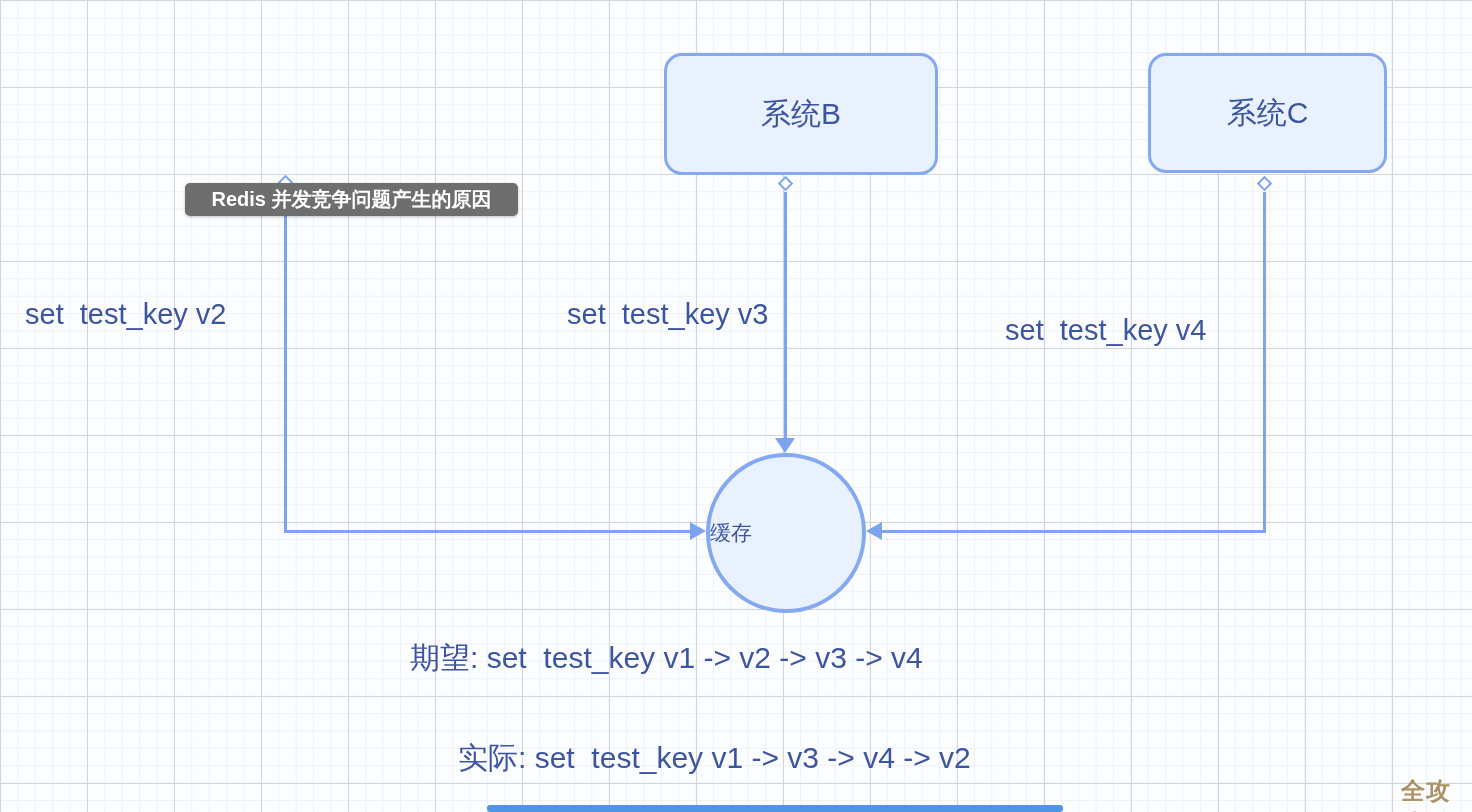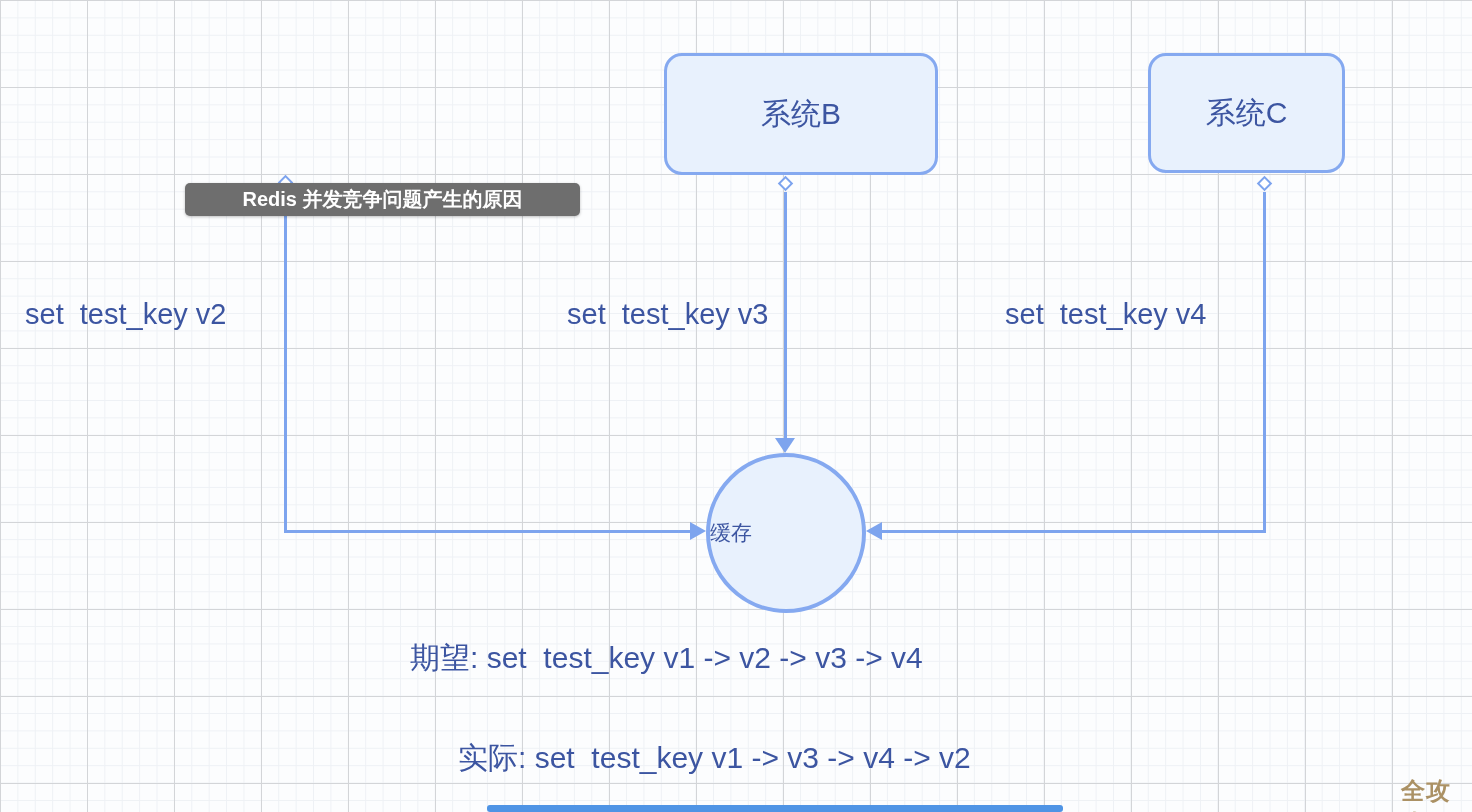--- a/index.html
+++ b/index.html
@@ -59,21 +59,21 @@
   }
 
   .arrowhead { position: absolute; width: 0; height: 0; z-index: 2; }
   .arrow-down  { border-left: 10px solid transparent; border-right: 10px solid transparent; border-top: 15px solid #7da4ee; }
   .arrow-right { border-top: 9px solid transparent; border-bottom: 9px solid transparent; border-left: 16px solid #7da4ee; }
   .arrow-left  { border-top: 9px solid transparent; border-bottom: 9px solid transparent; border-right: 16px solid #7da4ee; }
 
   .tooltip {
     position: absolute;
     left: 185px; top: 183px;
-    width: 395px; height: 33px;
+    width: 333px; height: 33px;
     background: #6e6e6e;
     border-radius: 5px;
     box-shadow: 0 1px 3px rgba(0,0,0,0.25);
     color: #ffffff;
     font-size: 20px;
     font-weight: bold;
     display: flex;
     align-items: center;
     justify-content: center;
     white-space: pre;
@@ -117,21 +117,21 @@
   }
 </style>
 </head>
 <body>
 
 <div class="canvas">
 
   <div class="sysbox" style="left:664px; top:53px; width:274px; height:122px;">
     <span>系统B</span>
   </div>
-  <div class="sysbox" style="left:1148px; top:53px; width:197px; height:120px;">
+  <div class="sysbox" style="left:1148px; top:53px; width:239px; height:120px;">
     <span>系统C</span>
   </div>
 
   <div class="diamond" style="left:280px; top:177px;"></div>
   <div class="diamond" style="left:780px; top:178px;"></div>
   <div class="diamond" style="left:1259px; top:178px;"></div>
 
   <div class="edge" style="left:284px; top:190px; width:3px; height:343px;"></div>
   <div class="edge" style="left:284px; top:530px; width:408px; height:3px;"></div>
   <div class="arrowhead arrow-right" style="left:690px; top:522px;"></div>
@@ -146,21 +146,21 @@
   <div class="cache-circle">
     <span>缓存</span>
   </div>
 
   <div class="tooltip">
     <span>Redis 并发竞争问题产生的原因</span>
   </div>
 
   <div class="cmd-label" style="left:25px; top:298px;">set  test_key v2</div>
   <div class="cmd-label" style="left:523px; top:298px;margin-left:44px;">set  test_key v3</div>
-  <div class="cmd-label" style="left:1005px; top:298px;">set  test_key v4</div>
+  <div class="cmd-label" style="left:1005px; top:314px;">set  test_key v4</div>
 
   <div class="result-line" style="top:638px;">期望: set  test_key v1 -&gt; v2 -&gt; v3 -&gt; v4</div>
   <div class="result-line" style="top:738px;margin-left:48px;">实际: set  test_key v1 -&gt; v3 -&gt; v4 -&gt; v2</div>
 
   <div class="watermark">全攻略</div>
 
   <div class="bottom-bar"></div>
 
 </div>
 

